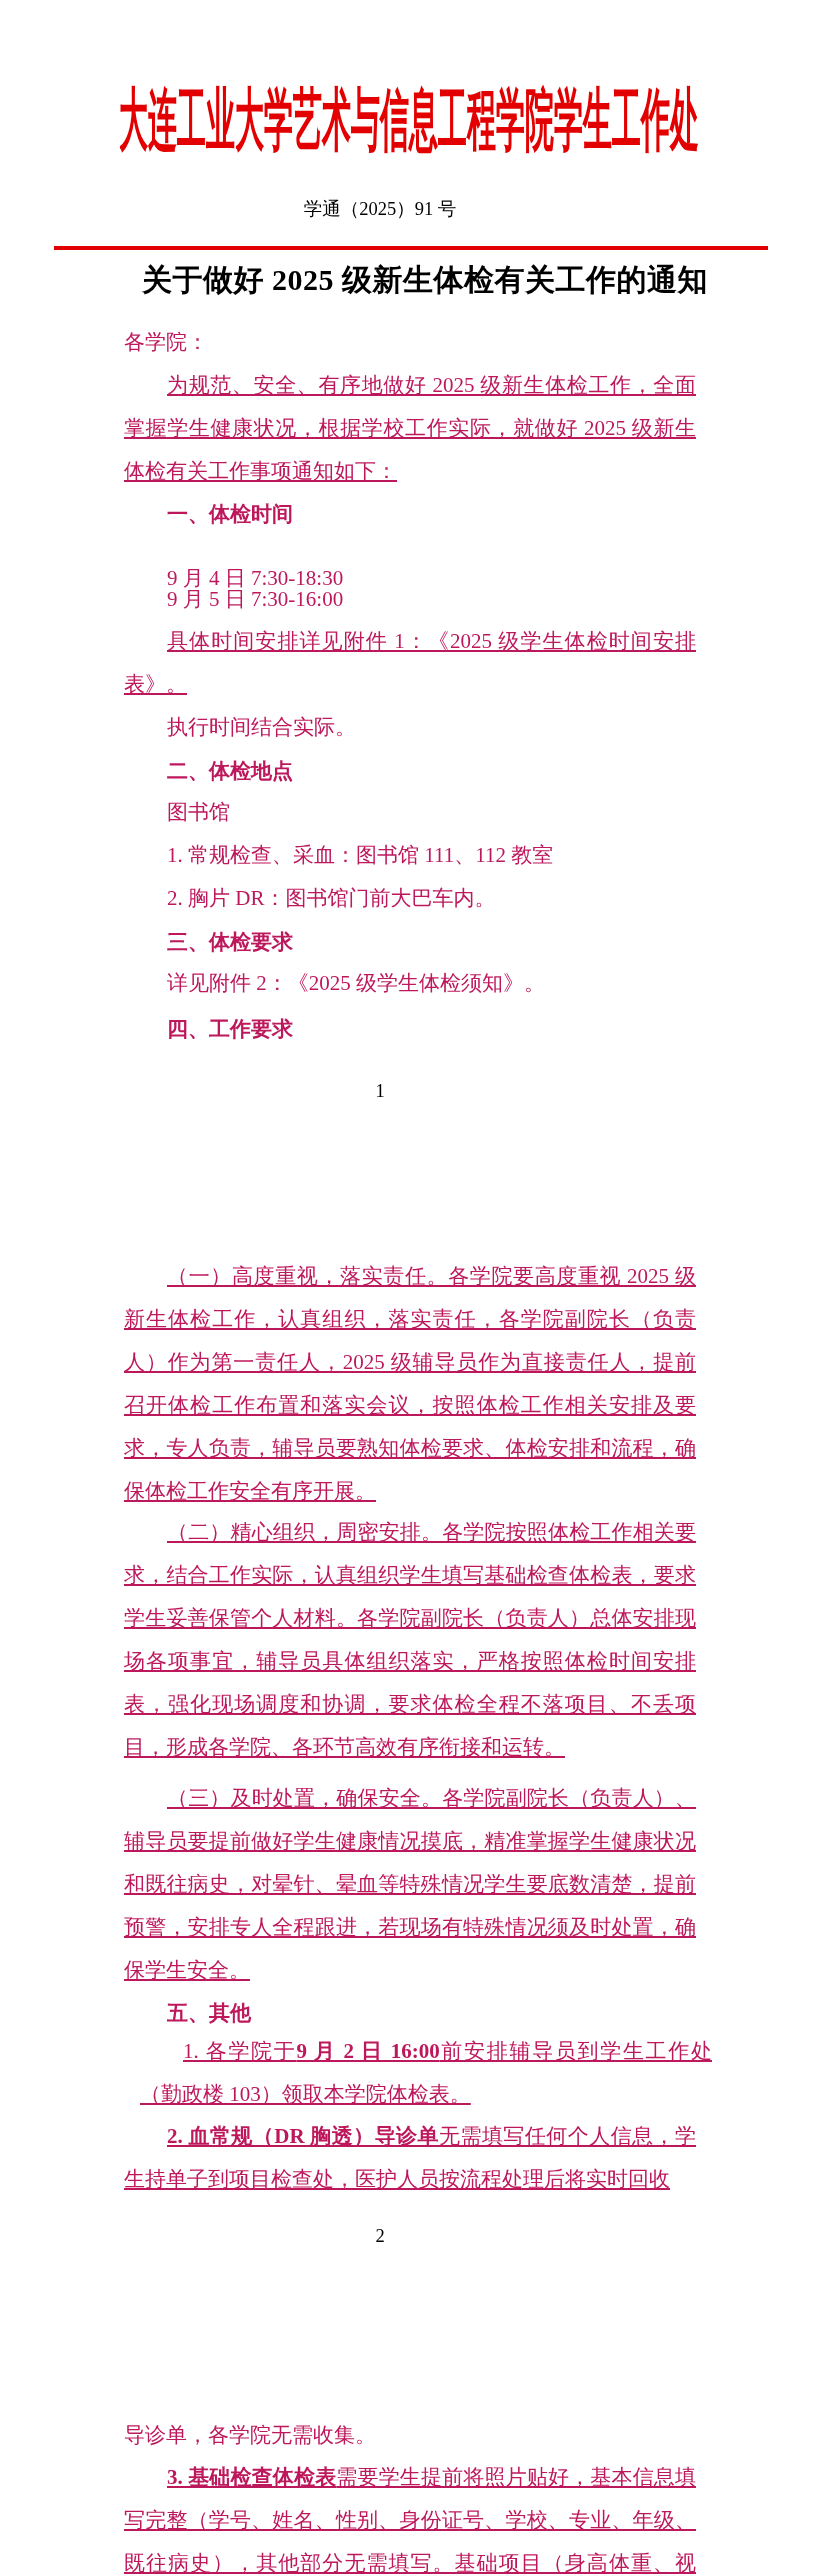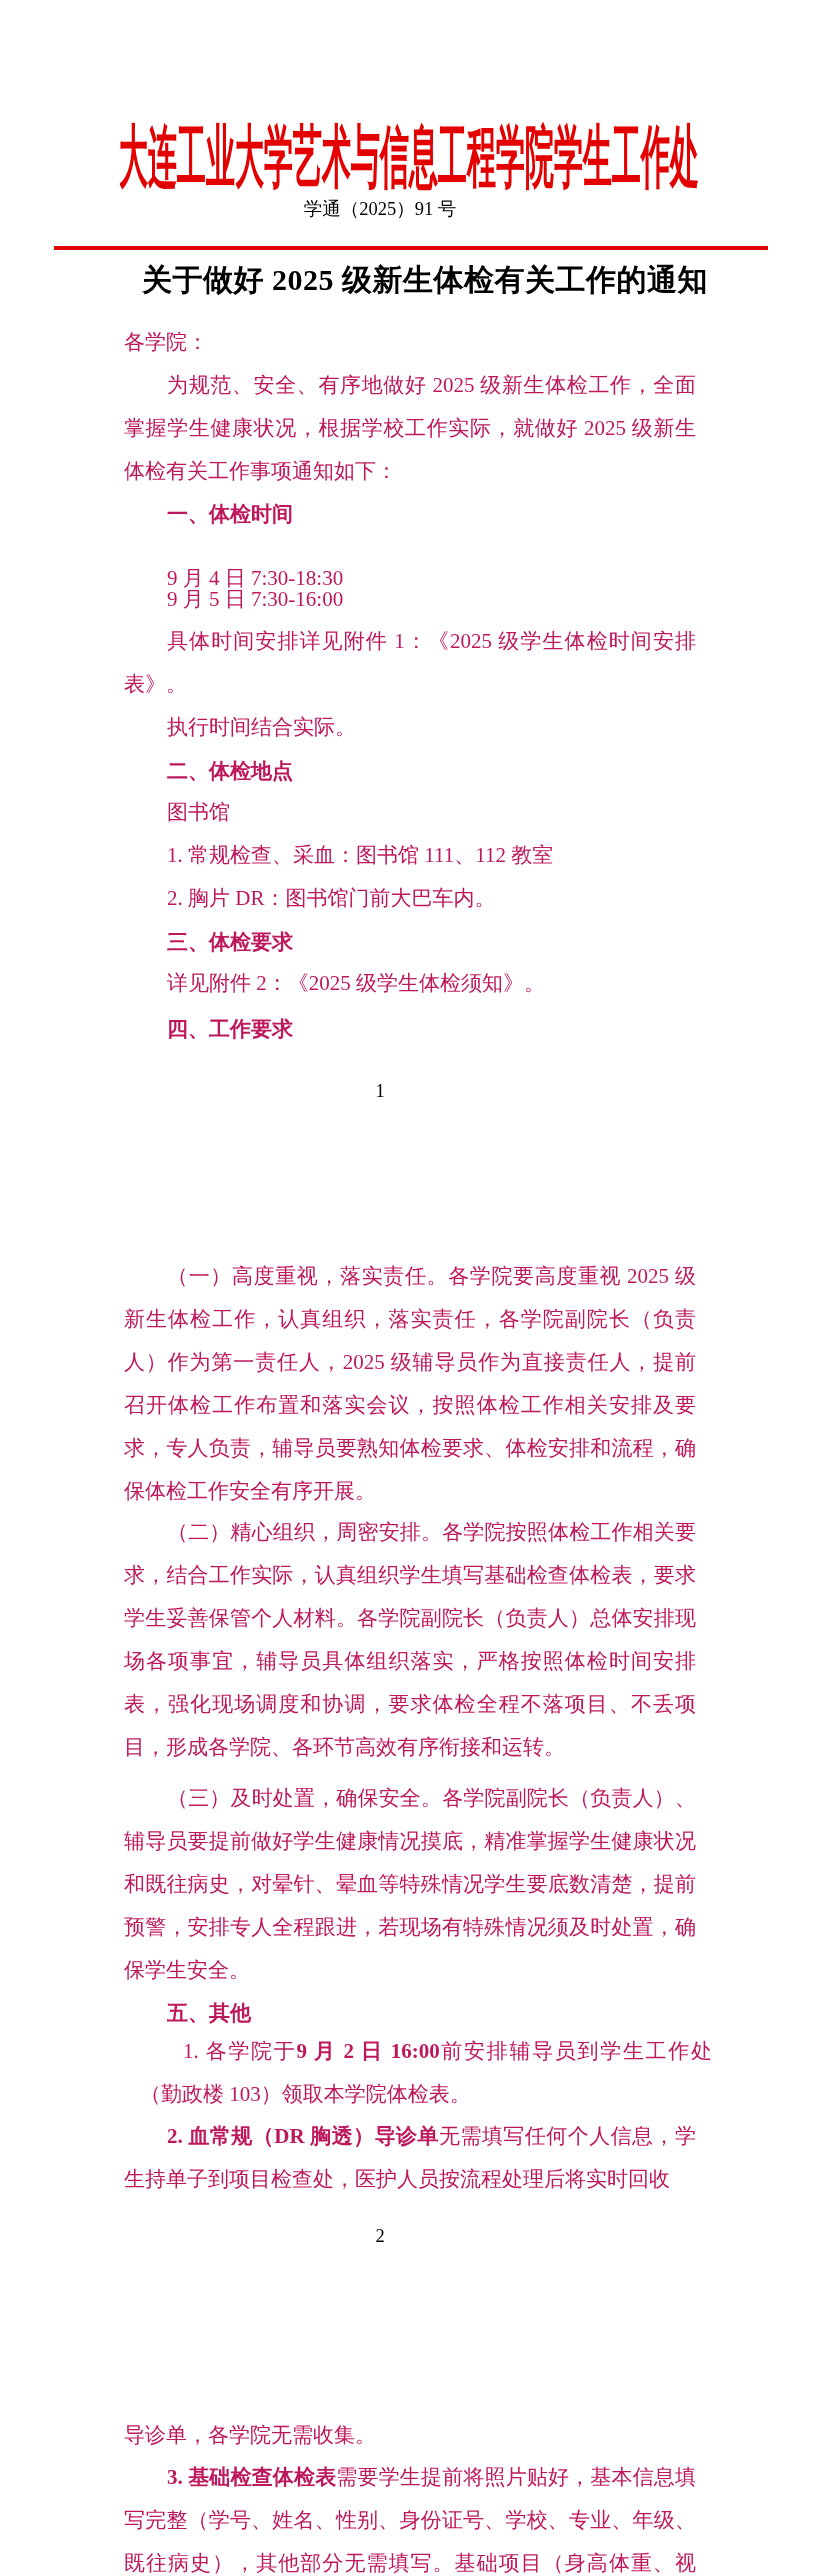--- a/index.html
+++ b/index.html
@@ -6,29 +6,29 @@
   .page{position:relative;width:818px;height:3468px;background:#ffffff;overflow:hidden;
         font-family:"Liberation Serif","DejaVu Serif",serif;color:#000;}
   .abs{position:absolute;}
   .body-text{font-size:21px;line-height:43px;color:#be185d;}
   .col{left:124px;width:572px;text-align:justify;}
   .indent{text-indent:43px;}
   .noindent{text-indent:0;}
   .center{left:0;width:760px;text-align:center;}
   .heading{font-family:"Liberation Sans","DejaVu Sans",sans-serif;font-weight:700;}
   .bold{font-weight:700;}
-  .org-wrap{top:102px;left:0;width:818px;height:77px;display:flex;align-items:flex-end;justify-content:center;}
+  .org-wrap{top:102px;left:0;width:818px;height:77px;display:flex;align-items:flex-start;justify-content:center;}
   .org-title{display:inline-block;font-size:29px;font-weight:700;color:#e30000;letter-spacing:0px;
              transform:scaleY(2.35);transform-origin:center;white-space:nowrap;
              font-family:"Liberation Serif","DejaVu Serif",serif;}
   .doc-number{top:188px;font-size:18.5px;line-height:43px;}
   .red-rule{top:246px;left:54px;width:714px;height:3.6px;background:#e30000;}
   .notice-title{top:258px;font-size:30px;line-height:43px;font-weight:700;letter-spacing:0.5px;margin-left:45px;}
   .page-number{font-size:18.5px;line-height:43px;}
-  .clip{overflow:hidden;}
+  .clip{overflow:hidden;text-decoration:underline;}
 </style>
 </head>
 <body>
 
 <div class="page">
 
   <div class="abs org-wrap">
     <span class="org-title">大连工业大学艺术与信息工程学院学生工作处</span>
   </div>
 

